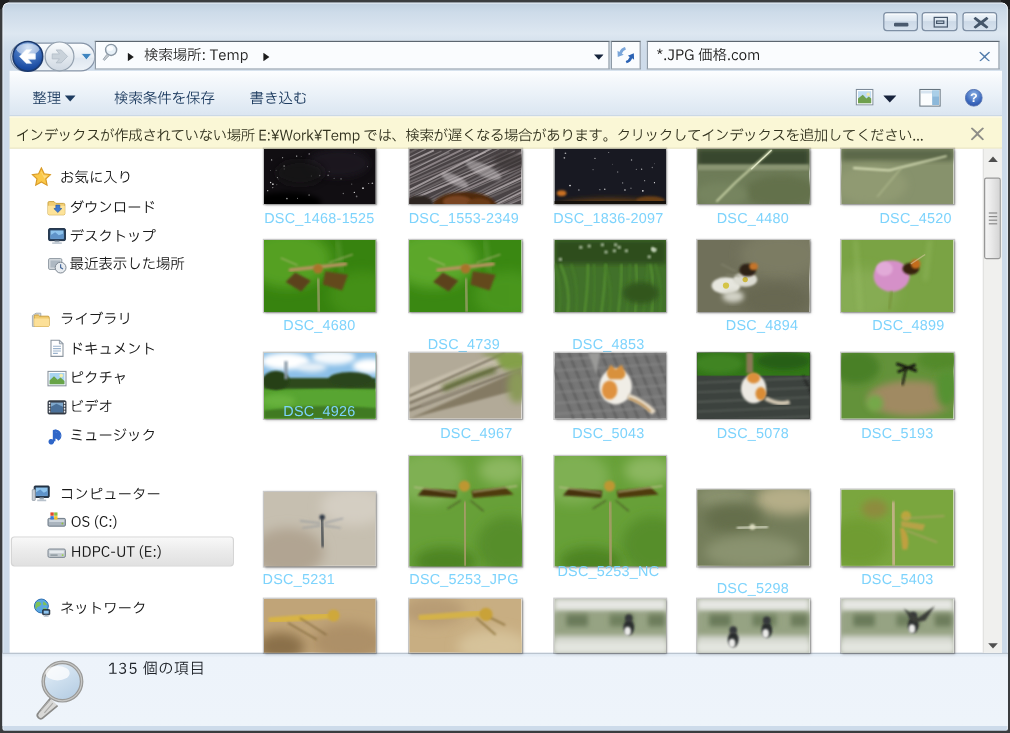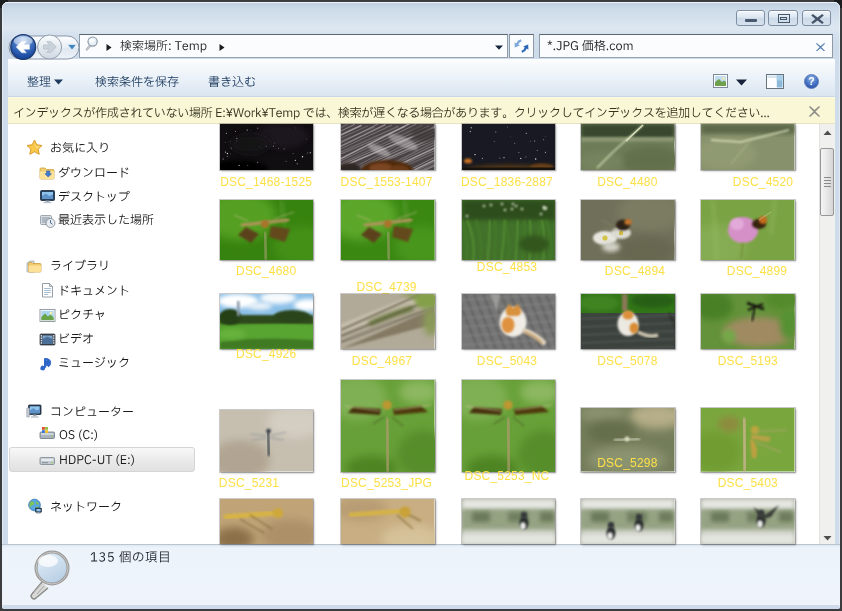--- a/index.html
+++ b/index.html
@@ -12,21 +12,21 @@
 #corner-tl{left:0;-webkit-mask:radial-gradient(circle 7px at 8px 8px,transparent 6px,#000 6.5px);mask:radial-gradient(circle 7px at 8px 8px,transparent 6px,#000 6.5px)}
 #corner-tr{right:0;-webkit-mask:radial-gradient(circle 7px at 0 8px,transparent 6px,#000 6.5px);mask:radial-gradient(circle 7px at 0 8px,transparent 6px,#000 6.5px)}
 #toolbar{position:absolute;left:8px;top:59px;width:826.5px;height:37px;
  background:linear-gradient(180deg,#fdfeff 0,#f6f9fc 6px,#eaf1f8 20px,#dfe9f3 32px,#dce6f1 36px);
  border-bottom:1px solid #cad6e4}
 #ybar{position:absolute;left:8px;top:97px;width:826.5px;height:27px;background:#faf7d6;border-top:1px solid #fdfbe8;border-bottom:1px solid #e8e4c0;box-sizing:border-box}
 #content{position:absolute;left:8px;top:124px;width:826.5px;height:419.5px;background:#fff}
 #statusbar{position:absolute;left:2px;top:543.5px;width:838px;height:60px;
  background:linear-gradient(180deg,#dfe9f3 0,#edf3fa 3px,#eef4fa 100%);border-top:1px solid #bac4cf}
 .thumb{position:absolute;box-sizing:border-box;outline:1px solid rgba(60,60,60,.25);box-shadow:1px 1px 2px rgba(80,80,80,.5)}
-.lab{position:absolute;font-size:12px;color:#fde047;white-space:nowrap;transform:translateX(-50%);letter-spacing:0.2px}
+.lab{position:absolute;font-size:12px;color:#7dd3fc;white-space:nowrap;transform:translateX(-50%);letter-spacing:0.2px}
 .capbtn{position:absolute;top:9.5px;width:29.5px;height:16px;border:1px solid #7e8fa4;border-radius:3px;box-sizing:border-box;
  background:linear-gradient(180deg,#f0f5fa 0,#dde7f1 45%,#ccd9e7 50%,#d7e2ee 100%);box-shadow:inset 0 1px 0 #fff}
 .field{position:absolute;top:33.5px;height:24.5px;background:#fafcfe;box-sizing:border-box;
  border:1px solid;border-color:#5c6670 #8e9aa6 #98a4b0 #8e9aa6}
 </style></head><body>
 <div id="frame"></div>
 <div id="corner-tl"></div>
 <div id="corner-tr"></div>
 <div id="toolbar"></div>
 <div id="ybar"></div>
@@ -425,22 +425,22 @@
 <div class="thumb" style="left:701px;top:124px;width:93.5px;height:46px">
     <svg width="93.5" height="46" viewBox="0 0 93.5 46" preserveAspectRatio="none" style="display:block">
       <rect width="93.5" height="46" fill="#87926c"></rect>
       <rect width="93.5" height="10" fill="#5c684a" filter="url(#b2)"></rect>
       <ellipse cx="25" cy="30" rx="30" ry="16" fill="#909a72" filter="url(#b3)"></ellipse>
       <path d="M88 6 L40 18 L10 16" stroke="#dde4bc" stroke-width="1.5" fill="none" filter="url(#b1)"></path>
       <path d="M50 16 L30 40" stroke="#aeb88c" stroke-width="1" fill="none" filter="url(#b1)"></path>
     </svg>
   </div>
 <div class="lab" style="left:266.2px;top:174.5px">DSC_1468-1525</div>
-<div class="lab" style="left:386.59999999999997px;top:174.5px">DSC_1553-1407</div>
-<div class="lab" style="left:507.0px;top:174.5px">DSC_1836-2887</div>
+<div class="lab" style="left:386.59999999999997px;top:174.5px">DSC_1553-2349</div>
+<div class="lab" style="left:507.0px;top:174.5px">DSC_1836-2097</div>
 <div class="lab" style="left:627.4000000000001px;top:174.5px">DSC_4480</div>
 <div class="lab" style="left:763px;top:174.5px">DSC_4520</div>
 <div class="thumb" style="left:219.5px;top:199.5px;width:93.5px;height:60px">
     <svg width="93.5" height="60" viewBox="0 0 93.5 60" preserveAspectRatio="none" style="display:block">
       <rect width="93.5" height="60" fill="#37830f"></rect>
       <ellipse cx="20" cy="16" rx="36" ry="24" fill="#55a021" filter="url(#b5)"></ellipse>
       <ellipse cx="82" cy="46" rx="28" ry="20" fill="#55a021" opacity="0.45" filter="url(#b5)"></ellipse>
       <path d="M46 60 L45 32" stroke="#b4a480" stroke-width="1.8" filter="url(#b1)"></path>
       <path d="M61 0 L65 26" stroke="#7cb254" stroke-width="2.5" opacity="0.55" filter="url(#b2)"></path>
       <path d="M22 25 L68 20" stroke="#b5935f" stroke-width="3" stroke-linecap="round" filter="url(#b1)"></path>
@@ -521,21 +521,21 @@
       <ellipse cx="42" cy="30" rx="15" ry="13" fill="#d590c8" filter="url(#b1)"></ellipse>
       <ellipse cx="36" cy="24" rx="7" ry="6" fill="#e2aad8" filter="url(#b1)"></ellipse>
       <path d="M42 43 L40 58" stroke="#7a9a40" stroke-width="2.5" filter="url(#b1)"></path>
       <ellipse cx="58" cy="24" rx="7" ry="5" fill="#38220e" filter="url(#b1)"></ellipse>
       <circle cx="62" cy="20" r="4" fill="#c46c1c" filter="url(#b1)"></circle>
       <path d="M58 20 L70 12" stroke="#d8c8a0" stroke-width="1" opacity="0.6"></path>
     </svg>
   </div>
 <div class="lab" style="left:266.2px;top:264px">DSC_4680</div>
 <div class="lab" style="left:386.59999999999997px;top:280px">DSC_4739</div>
-<div class="lab" style="left:507.0px;top:260px">DSC_4853</div>
+<div class="lab" style="left:507.0px;top:280px">DSC_4853</div>
 <div class="lab" style="left:635px;top:264px">DSC_4894</div>
 <div class="lab" style="left:757px;top:264px">DSC_4899</div>
 <div class="thumb" style="left:219.5px;top:294px;width:93.5px;height:55px">
     <svg width="93.5" height="55" viewBox="0 0 93.5 55" preserveAspectRatio="none" style="display:block">
       <rect width="93.5" height="55" fill="#55a02e"></rect>
       <rect width="93.5" height="25" fill="#8cc0e8"></rect>
       <ellipse cx="18" cy="7" rx="20" ry="7" fill="#ffffff" filter="url(#b2)"></ellipse>
       <ellipse cx="58" cy="4" rx="18" ry="6" fill="#f6fafd" filter="url(#b2)"></ellipse>
       <ellipse cx="88" cy="11" rx="14" ry="6" fill="#fff" filter="url(#b2)"></ellipse>
       <ellipse cx="40" cy="12" rx="12" ry="4" fill="#e8f1f8" filter="url(#b2)"></ellipse>
@@ -657,22 +657,22 @@
       <rect width="93.5" height="55" fill="#63923a"></rect>
       <ellipse cx="58" cy="38" rx="36" ry="15" fill="#a08a62" filter="url(#b3)"></ellipse>
       <ellipse cx="12" cy="12" rx="20" ry="14" fill="#4a8026" filter="url(#b3)"></ellipse>
       <ellipse cx="82" cy="6" rx="18" ry="9" fill="#528a2a" filter="url(#b3)"></ellipse>
       <ellipse cx="88" cy="30" rx="9" ry="16" fill="#559230" filter="url(#b3)"></ellipse>
       <circle cx="28" cy="42" r="7" fill="#74a848" filter="url(#b2)"></circle>
       <path d="M46 9 L63 15 M47 16 L62 10" stroke="#16160f" stroke-width="2.4" filter="url(#b1)"></path>
       <path d="M54 13 L51 27" stroke="#1c1c16" stroke-width="1.8" filter="url(#b1)"></path>
     </svg>
   </div>
-<div class="lab" style="left:266.2px;top:347px">DSC_4926</div>
-<div class="lab" style="left:382px;top:353.5px">DSC_4967</div>
+<div class="lab" style="left:266.2px;top:336px">DSC_4926</div>
+<div class="lab" style="left:397px;top:353.5px">DSC_4967</div>
 <div class="lab" style="left:507.0px;top:353.5px">DSC_5043</div>
 <div class="lab" style="left:627.4000000000001px;top:353.5px">DSC_5078</div>
 <div class="lab" style="left:747.8000000000001px;top:353.5px">DSC_5193</div>
 <div class="thumb" style="left:219.5px;top:410px;width:93.5px;height:61.5px">
     <svg width="93.5" height="61.5" viewBox="0 0 93.5 61.5" preserveAspectRatio="none" style="display:block">
       <rect width="93.5" height="61.5" fill="#c6bfb0"></rect>
       <ellipse cx="20" cy="50" rx="30" ry="20" fill="#b1a492" filter="url(#b5)"></ellipse>
       <ellipse cx="75" cy="12" rx="28" ry="16" fill="#d4cec2" filter="url(#b5)"></ellipse>
       <path d="M48 22 L49 46" stroke="#3a4248" stroke-width="2.2" filter="url(#b1)"></path>
       <circle cx="48.5" cy="21" r="2.2" fill="#2e3844" filter="url(#b1)"></circle>
@@ -730,21 +730,21 @@
       <path d="M44 63.5 L43 10" stroke="#c3b288" stroke-width="3.6" filter="url(#b1)"></path>
       <circle cx="54" cy="22" r="4.2" fill="#c3a63e" opacity="0.9" filter="url(#b1)"></circle>
       <path d="M50 26 L70 29 L68 34 L50 31 Z" fill="#bda24a" opacity="0.9" filter="url(#b1)"></path>
       <path d="M52 24 L86 22 M54 34 L80 44" stroke="#b0a468" stroke-width="1.6" opacity="0.65" filter="url(#b1)"></path>
       <path d="M52 32 Q58 40 55 50 L51 50 Q50 40 49 32 Z" fill="#bfa040" filter="url(#b1)"></path>
     </svg>
   </div>
 <div class="lab" style="left:249px;top:475.5px">DSC_5231</div>
 <div class="lab" style="left:386.59999999999997px;top:475.5px">DSC_5253_JPG</div>
 <div class="lab" style="left:507.0px;top:469px">DSC_5253_NC</div>
-<div class="lab" style="left:627.4000000000001px;top:456px">DSC_5298</div>
+<div class="lab" style="left:627.4000000000001px;top:483px">DSC_5298</div>
 <div class="lab" style="left:747.8000000000001px;top:475.5px">DSC_5403</div>
 <div class="thumb" style="left:219.5px;top:498.5px;width:93.5px;height:45px">
     <svg width="93.5" height="45" viewBox="0 0 93.5 45" preserveAspectRatio="none" style="display:block">
       <rect width="93.5" height="45" fill="#c0a478"></rect>
       <ellipse cx="70" cy="36" rx="30" ry="16" fill="#ad9068" filter="url(#b5)"></ellipse>
       <ellipse cx="14" cy="40" rx="20" ry="12" fill="#8a6f48" filter="url(#b5)"></ellipse>
       <path d="M4 18 L56 14" stroke="#d8b445" stroke-width="5" filter="url(#b1)"></path>
       <circle cx="58" cy="14" r="5" fill="#cfa83a" filter="url(#b1)"></circle>
       <path d="M20 20 L44 34 M30 16 L52 30" stroke="#7a6234" stroke-width="1.2" opacity="0.8" filter="url(#b1)"></path>
     </svg>

